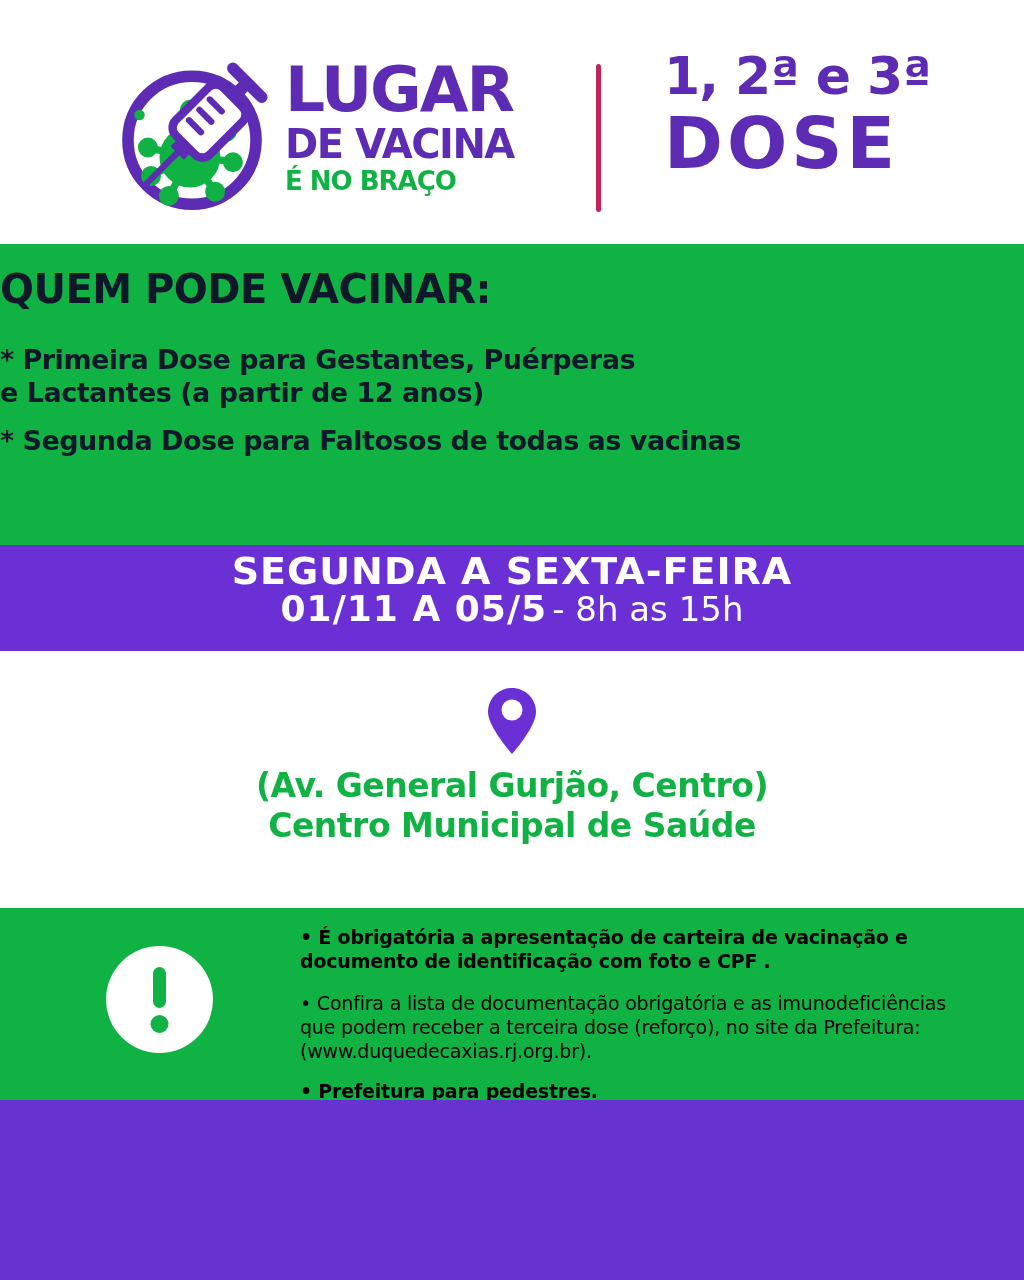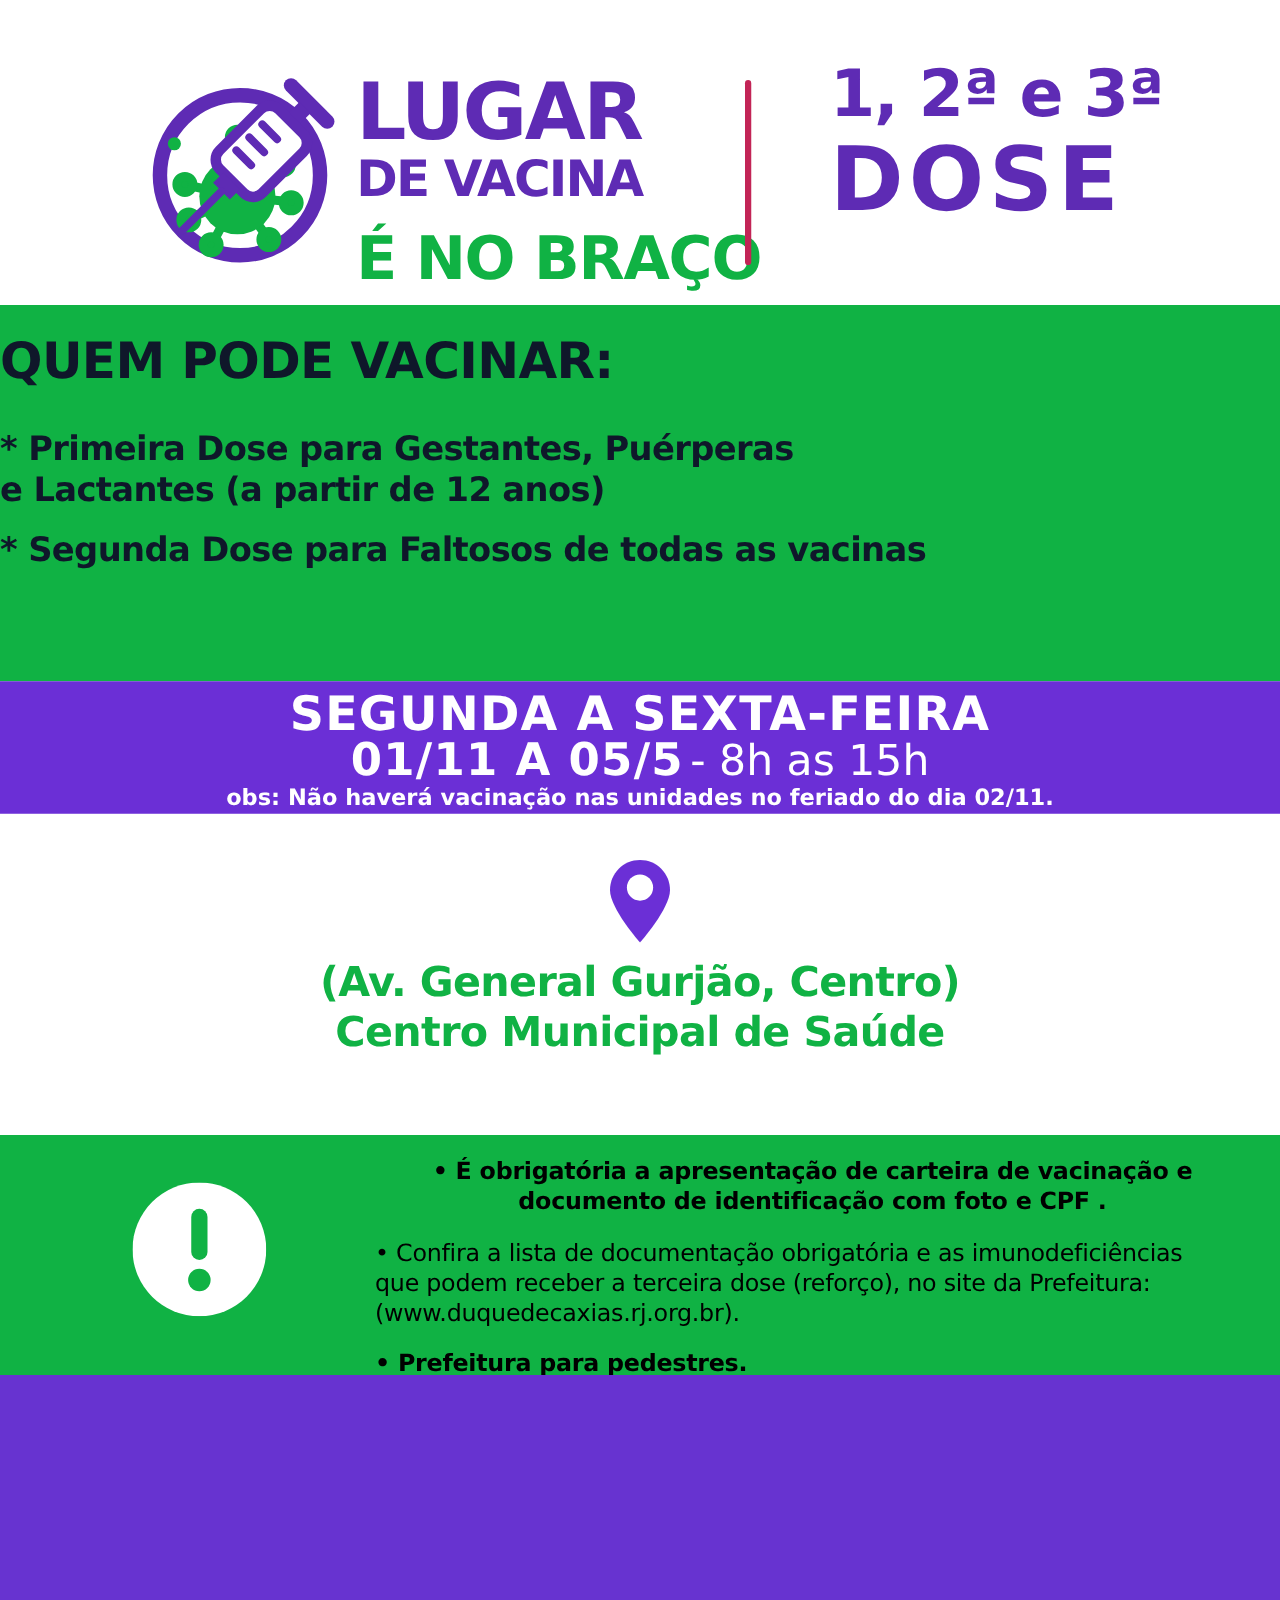--- a/index.html
+++ b/index.html
@@ -10,21 +10,21 @@
     font-family:"DejaVu Sans","Liberation Sans",sans-serif;
     padding-left:36px;
   }
   .prewrap { white-space:pre-line; }
 
   
   .hdr-logo { position:absolute; left:108px; top:52px; width:168px; height:168px; }
   .hdr-title { position:absolute; left:285px; top:58px; line-height:1; }
   .t1 { font-size:63px; font-weight:700; letter-spacing:-2px; color:#5E2BB4; }
   .t2 { font-size:40px; font-weight:700; letter-spacing:-1.5px; color:#5E2BB4; margin-top:3px; }
-  .t3 { font-size:48px; font-weight:700; letter-spacing:-1px; color:#10B244; margin-top:19px; }
+  .t3 { font-size:26px; font-weight:700; letter-spacing:-1px; color:#10B244; margin-top:4px; }
   .hdr-divider { position:absolute; left:596px; top:64px; width:5px; height:148px; background:#C22456; border-radius:3px; }
   .hdr-dose { position:absolute; left:632px; top:50px; line-height:1; color:#5E2BB4;margin-left:32px; }
   .d1 { font-size:52px; font-weight:700; letter-spacing:-1px; }
   .d2 { font-size:71px; font-weight:700; letter-spacing:4px; margin-top:6px; }
 
   
   .band-elig { position:absolute; left:0; top:244px; width:1024px; height:301px; background:#10B244; color:#0f172a; text-align:left; }
   .elig-title { padding-top:22px; font-size:40px; font-weight:700; letter-spacing:-0.5px; }
   .elig-item { font-size:27px; font-weight:700; letter-spacing:-0.5px; line-height:1.22; }
   .ei-0 { margin-top:32px; }
@@ -40,21 +40,21 @@
   .sch-note { margin-top:3px; font-size:18px; font-weight:700; }
 
   
   .loc-pin { position:absolute; left:488px; top:686px; width:48px; height:70px; }
   .loc-text { position:absolute; left:0; top:766px; width:1024px; text-align:center; color:#10B244; font-size:33px; font-weight:700; letter-spacing:-0.5px; line-height:1.22; }
 
   
   .band-notice { position:absolute; left:0; top:908px; width:1024px; height:192px; background:#10B244; color:#fff; }
   .notice-badge { position:absolute; left:106px; top:946px; width:107px; height:107px; }
   .notice-text { position:absolute; left:300px; top:925px; width:700px; font-size:19px; line-height:1.28; letter-spacing:-0.2px; }
-  .np-0 { font-weight:700;text-align:center; }
+  .np-0 { font-weight:700; }
   .np-1 { font-weight:500; margin-top:17px; }
   .np-2 { font-weight:700; margin-top:15px; }
 
   
   .footer { position:absolute; left:0; top:1100px; width:1024px; height:180px; background:#6733D0; color:#fff; }
 </style>
 </head>
 <body>
 
 <div class="poster">
@@ -118,21 +118,20 @@
 e Lactantes (a partir de 12 anos)</div>
     <div class="elig-item ei-1 prewrap">* Segunda Dose para Faltosos de todas as vacinas</div>
   </div>
 
   <div class="band-sched">
     <div class="sch-days">SEGUNDA A SEXTA-FEIRA</div>
     <div class="sch-line2">
       <span class="sch-dates">01/11 A 05/5</span>
       <span class="sch-hours">- 8h as 15h</span>
     </div>
-    <div class="sch-note">obs: Não haverá vacinação nas unidades no feriado do dia 02/11.</div>
   </div>
 
   <svg class="loc-pin" viewBox="0 0 48 66">
     <path d="M24 0C10.7 0 0 10.7 0 24c0 15 24 42 24 42s24-27 24-42C48 10.7 37.3 0 24 0z" fill="#6B2FD6"></path>
     <circle cx="24" cy="22" r="10.5" fill="#ffffff"></circle>
   </svg>
   <div class="loc-text">
     <div>(Av. General Gurjão, Centro)</div>
     <div>Centro Municipal de Saúde</div>
   </div>

